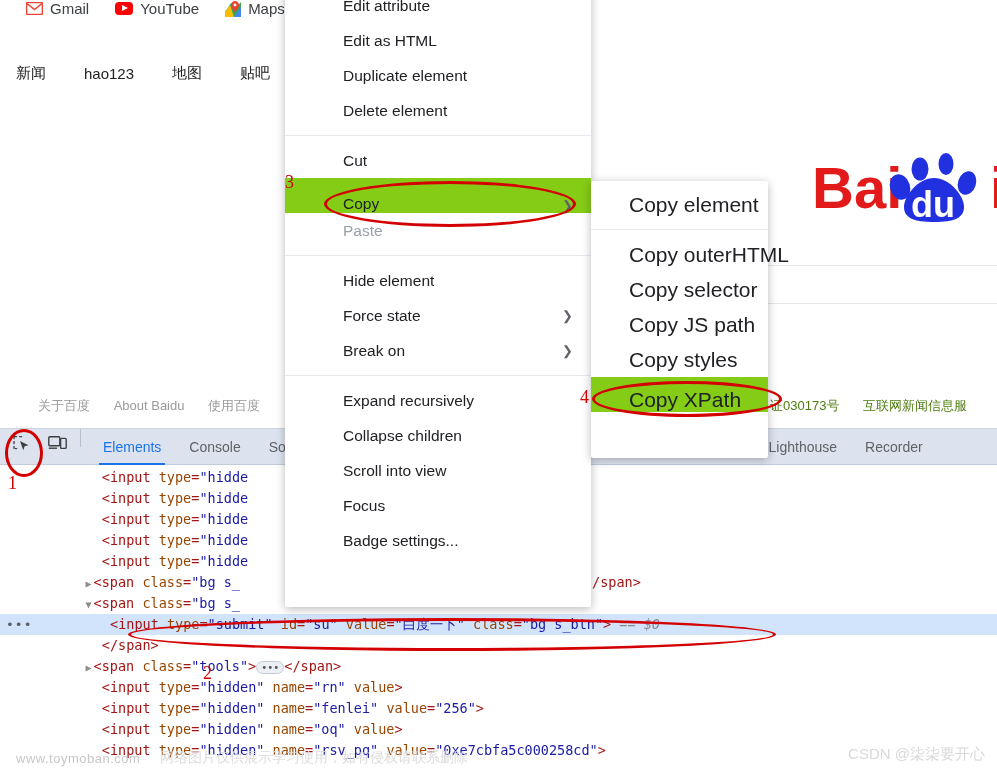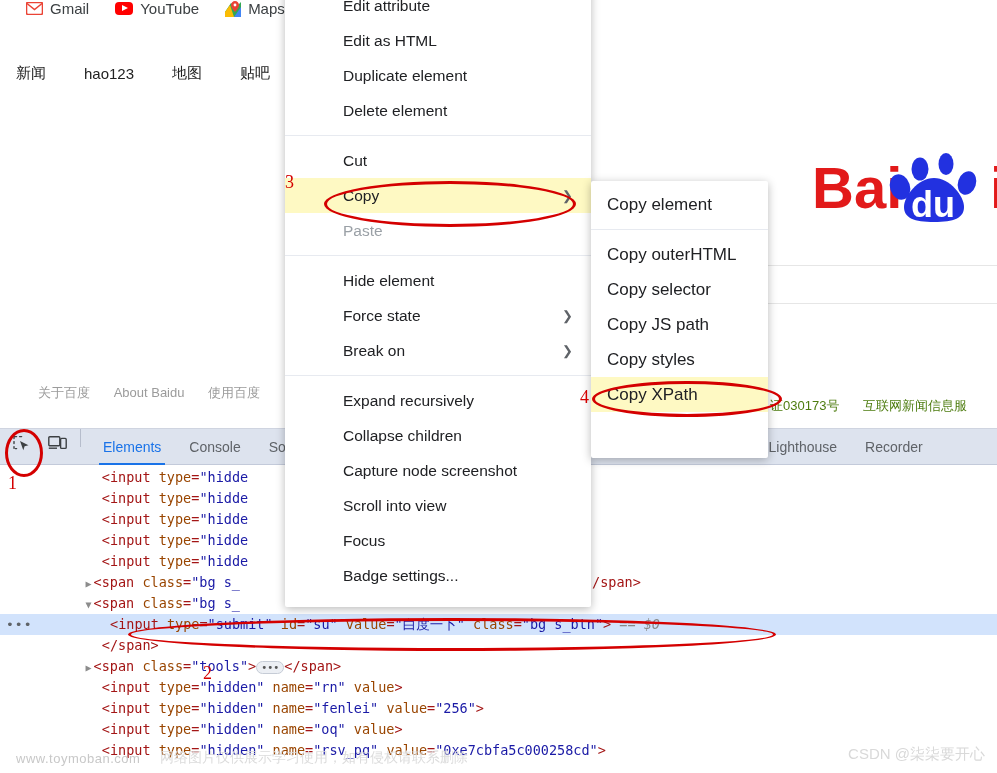--- a/index.html
+++ b/index.html
@@ -50,21 +50,21 @@
     position:absolute; left:592px; top:265px; width:405px; height:1px;
     background:#e6e6e6;
   }
   .page-rule2 {
     position:absolute; left:592px; top:303px; width:405px; height:1px;
     background:#e6e6e6;
   }
 
   
   .baidu-footer-l {
-    position:absolute; left:38px; top:384px;
+    position:absolute; left:38px; top:397px;
     font-size:13px; color:#9b9b9b; white-space:nowrap;
   }
   .baidu-footer-l span { margin-right:20px; }
   .baidu-footer-r {
     position:absolute; left:770px; top:397px;
     font-size:13px; color:#4d7c0f; white-space:nowrap;
   }
   .baidu-footer-r span { margin-right:20px; }
 
   
@@ -123,34 +123,34 @@
   #ctx-main {
     position:absolute; left:285px; top:-18px; width:306px; height:625px;
     background:#ffffff; box-shadow:0 2px 10px rgba(0,0,0,.28);
     border-radius:2px; z-index:40; padding:6px 0;
     font-family:"Liberation Sans", sans-serif;
   }
   .mi {
     height:35px; display:flex; align-items:center; padding:0 16px 0 58px;
     font-size:15.5px; color:#202124; position:relative; white-space:nowrap;
   }
-  .mi.hover { background:#fef9c3; }
+  .mi.hover { background:#84cc16;align-items:flex-end; }
   .mi.disabled { color:#9aa0a6; }
   .mi .arrow {
     position:absolute; right:18px; color:#5f6368; font-size:13px;
   }
   .mi-sep { height:1px; background:#e7eaf0; margin:7px 0; }
 
   
   #ctx-sub {
     position:absolute; left:591px; top:181px; width:177px; height:277px;
     background:#ffffff; box-shadow:0 2px 10px rgba(0,0,0,.28);
     border-radius:2px; z-index:50; padding:6px 0;
   }
-  #ctx-sub .mi { padding-left:16px; height:35px; font-size:17px; }
+  #ctx-sub .mi { padding-left:38px; height:35px; font-size:21px; }
 
   
   .annot-num {
     position:absolute; color:#d40000; font-size:18px;
     font-family:"Liberation Serif", serif; z-index:70;
   }
   .ellipse {
     position:absolute; border:3px solid #d40000; border-radius:50%;
     z-index:60; pointer-events:none;
   }
@@ -323,23 +323,20 @@
       <span class="arrow">❯</span>
     </div>
     <div class="mi-sep"></div>
     <div class="mi">
       <span>Expand recursively</span>
     </div>
     <div class="mi">
       <span>Collapse children</span>
     </div>
     <div class="mi">
-      <span>Capture node screenshot</span>
-    </div>
-    <div class="mi">
       <span>Scroll into view</span>
     </div>
     <div class="mi">
       <span>Focus</span>
     </div>
     <div class="mi">
       <span>Badge settings...</span>
     </div>
   </div>
 

